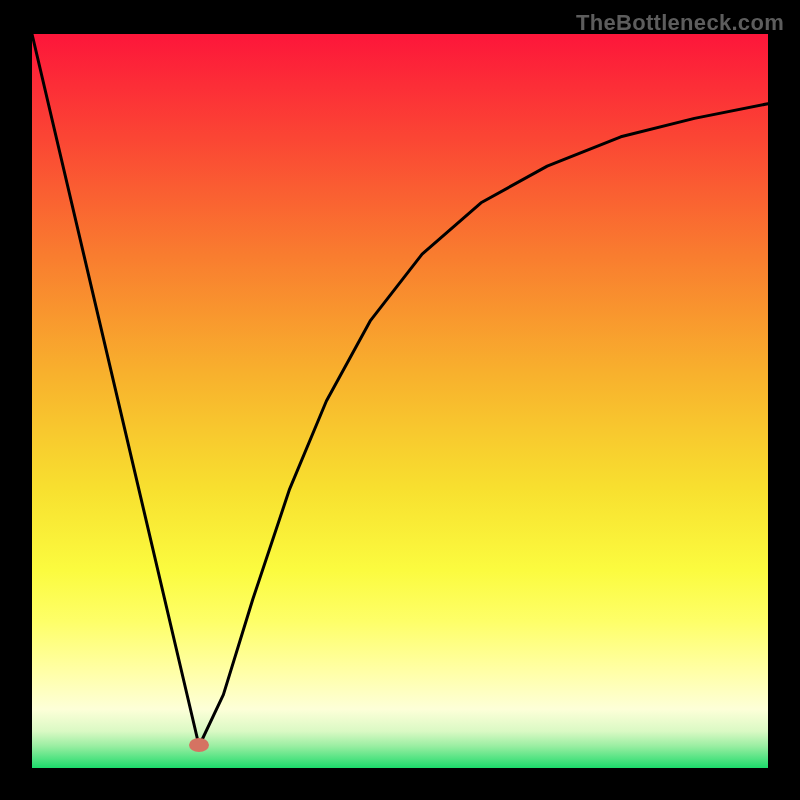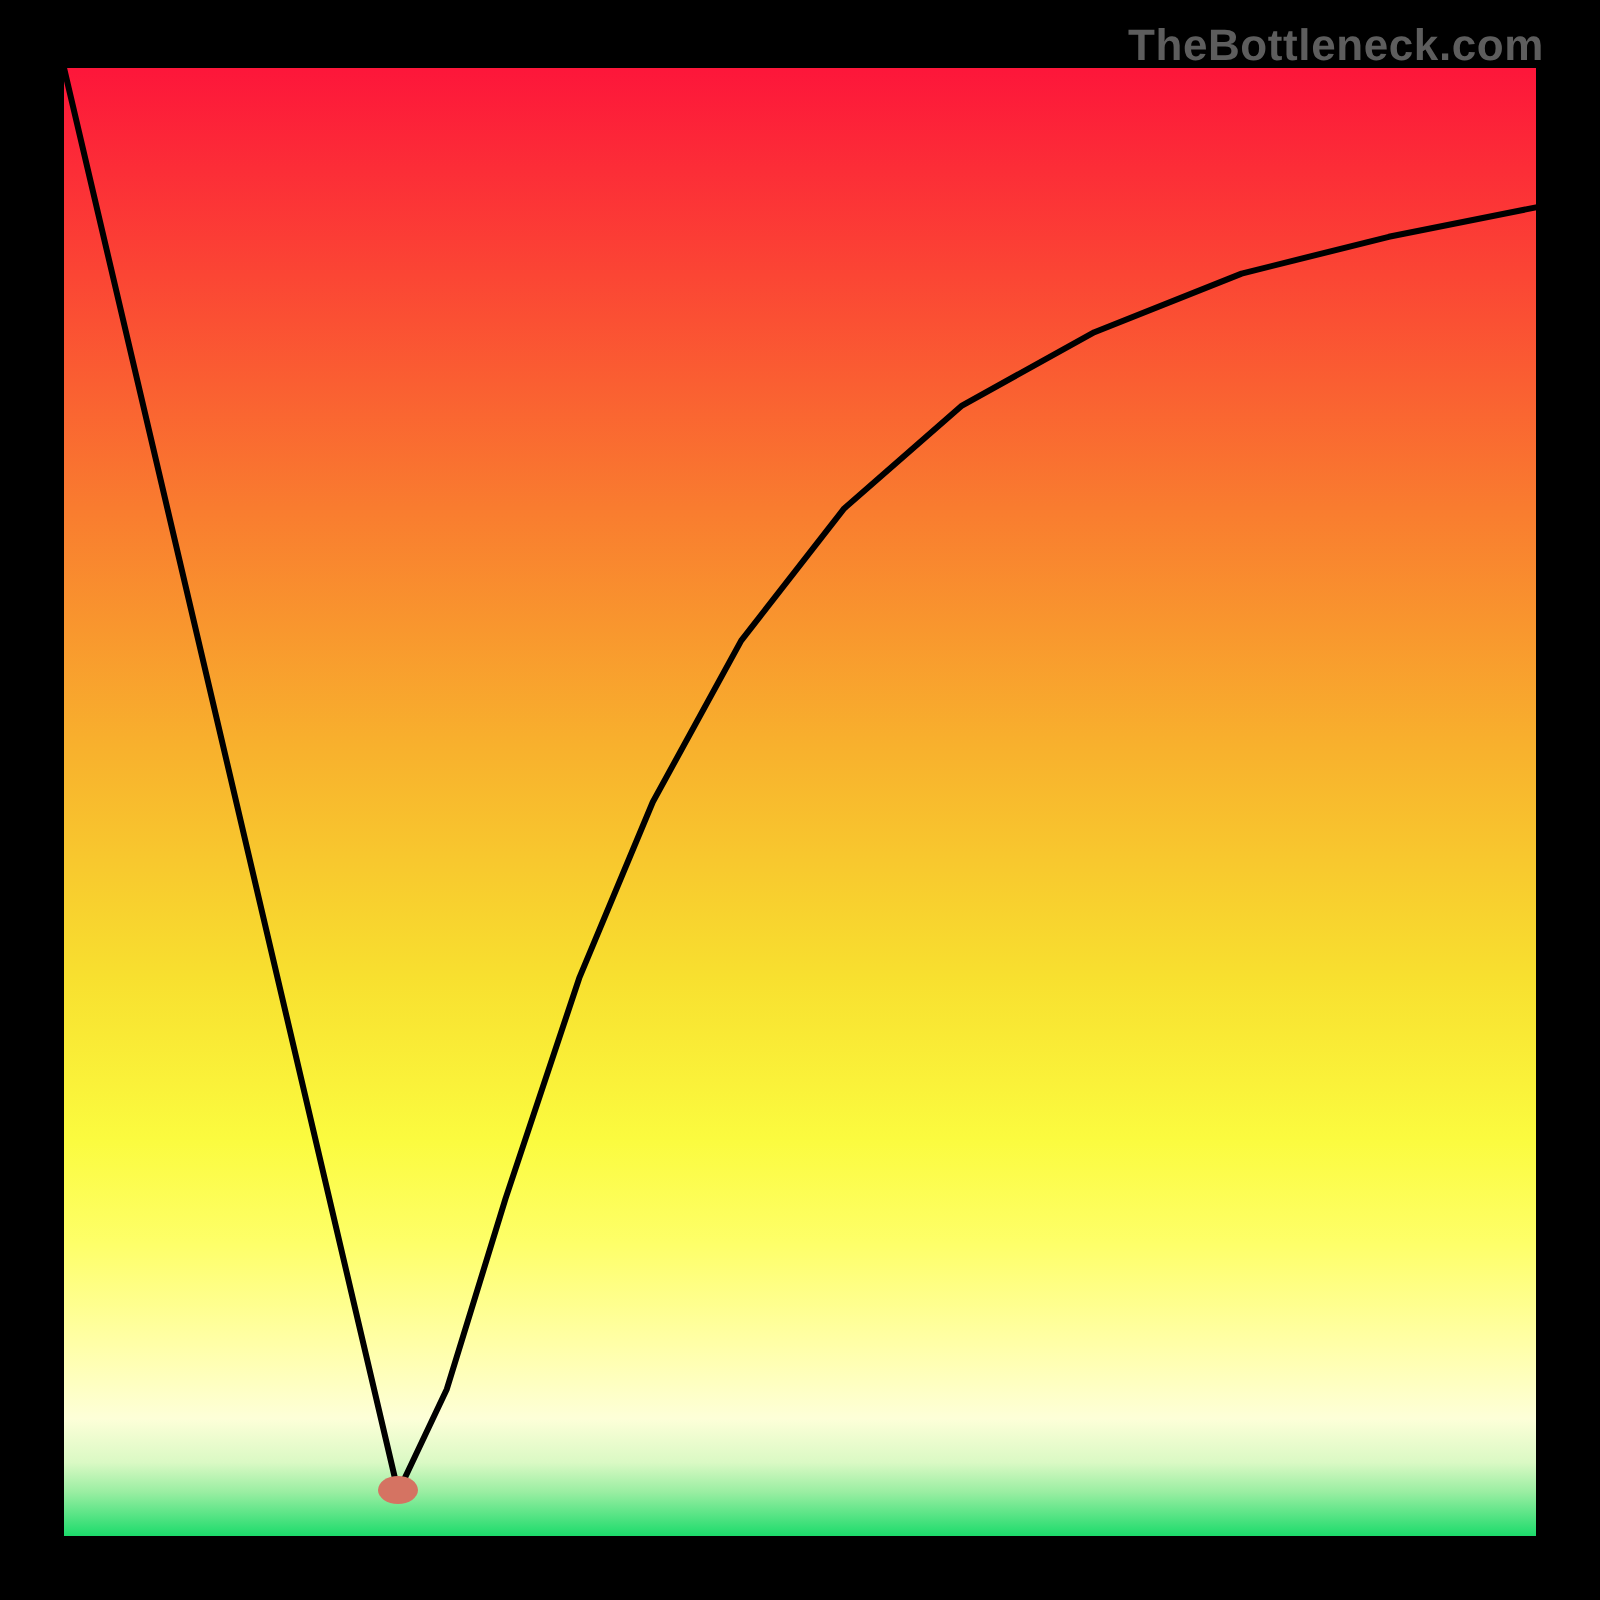--- a/index.html
+++ b/index.html
@@ -46,15 +46,15 @@
 <div class="frame">
 
   <div class="plot-area" id="plot" style="left: 32px; top: 34px; width: 736px; height: 734px; background: linear-gradient(rgb(253, 22, 58) 0%, rgb(251, 69, 52) 14%, rgb(249, 124, 47) 30%, rgb(248, 176, 45) 46%, rgb(248, 224, 47) 62%, rgb(251, 251, 63) 73%, rgb(254, 255, 104) 80%, rgb(255, 255, 168) 87%, rgb(253, 255, 216) 92%, rgb(218, 249, 196) 95%, rgb(154, 238, 162) 97%, rgb(28, 219, 107) 100%);"></div>
 
   <svg class="curve" id="curve-svg" width="800" height="800">
     <path id="curve-path" d="M32.0 34.0 L199.1 746.0 L223.4 694.6 L252.8 599.2 L289.6 489.1 L326.4 401.0 L370.6 320.3 L422.1 254.2 L481.0 202.8 L547.2 166.1 L620.8 136.8 L694.4 118.4 L768.0 103.7" fill="none" stroke="#000" stroke-width="3" stroke-linejoin="round" stroke-linecap="round"></path>
   </svg>
 
   <div class="marker" id="marker" style="left: 189.072px; top: 737.512px; width: 20px; height: 14px; background: rgb(213, 115, 98);"></div>
 
-  <div class="watermark" id="watermark" style="top:10px; right:28px; font-size:22px;">TheBottleneck.com</div>
+  <div class="watermark" id="watermark" style="top:10px; right:16px; font-size:22px;">TheBottleneck.com</div>
 
 </div>
 
 </body></html>

